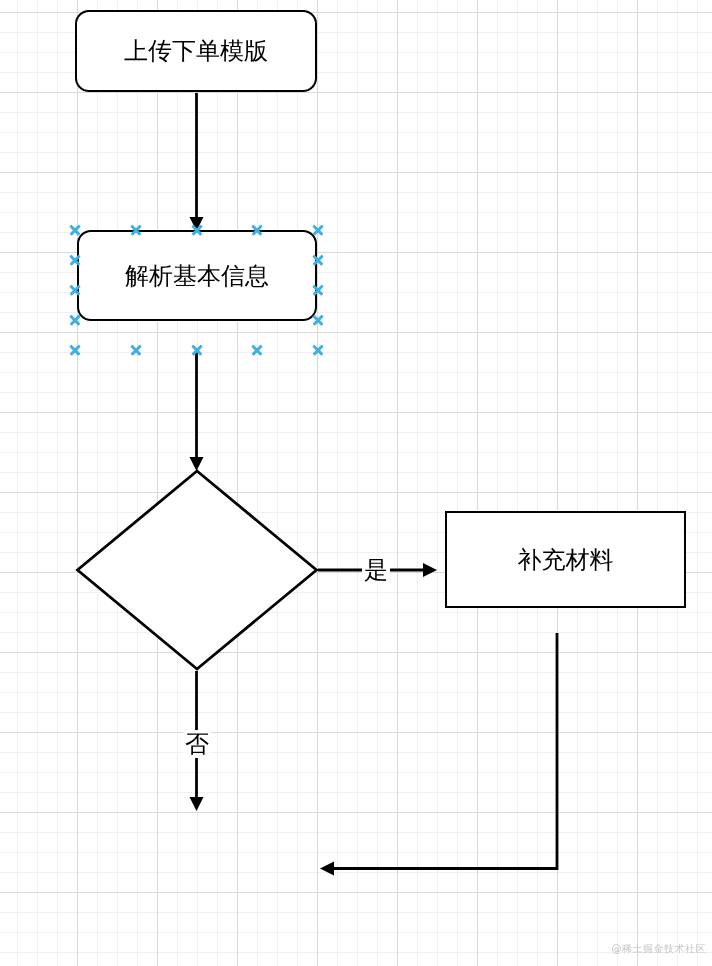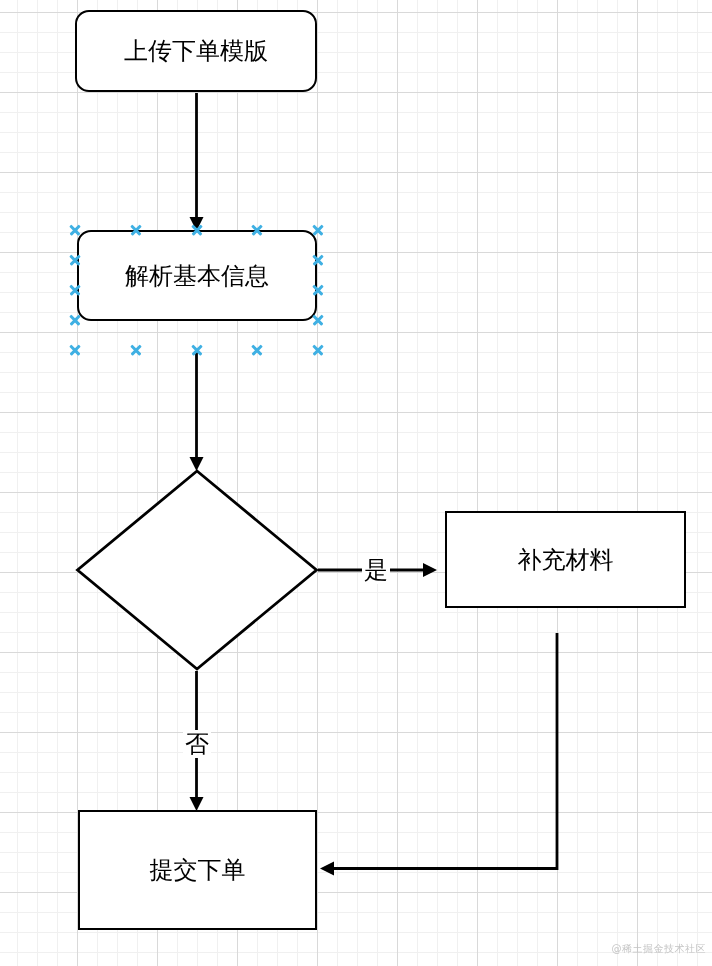--- a/index.html
+++ b/index.html
@@ -129,23 +129,20 @@
 
   <div class="node rounded node-parse">
     <span>解析基本信息</span>
   </div>
 
 
   <div class="node node-suppl">
     <span>补充材料</span>
   </div>
 
-  <div class="node node-submit">
-    <span>提交下单</span>
-  </div>
 
   <div class="edge-label edge-label-yes">是</div>
   <div class="edge-label edge-label-no">否</div>
 
   <div class="handles">
       <div class="handle" style="left: 75px; top: 230px;"></div>
       <div class="handle" style="left: 75px; top: 350px;"></div>
       <div class="handle" style="left: 136px; top: 230px;"></div>
       <div class="handle" style="left: 136px; top: 350px;"></div>
       <div class="handle" style="left: 196.5px; top: 230px;"></div>

